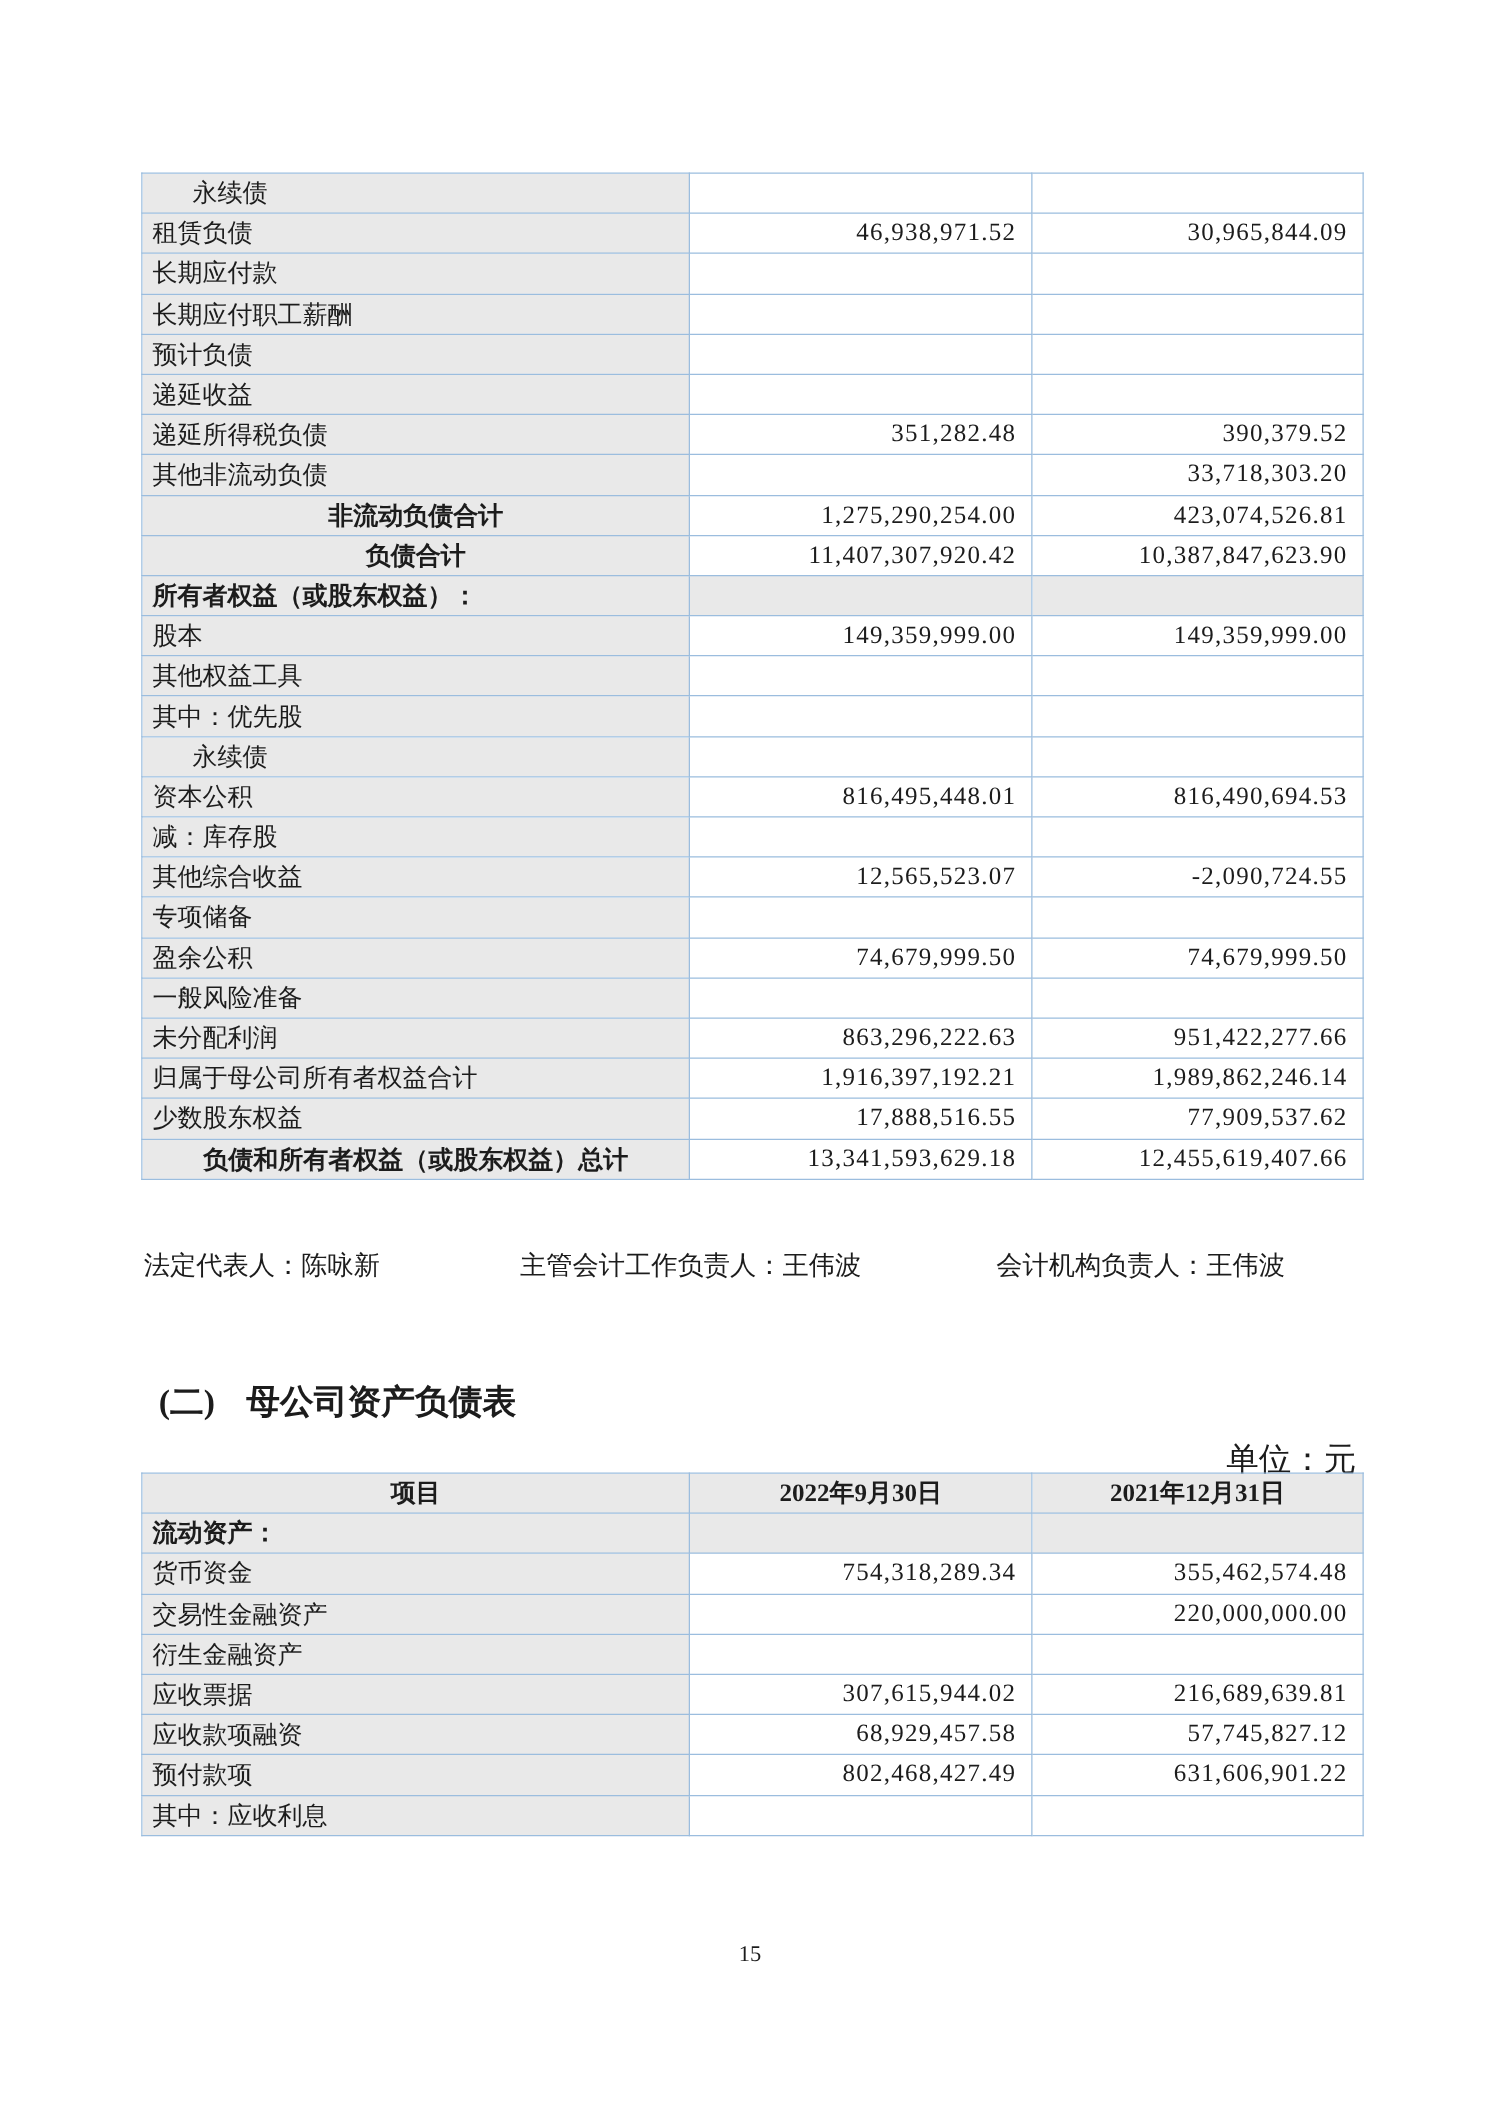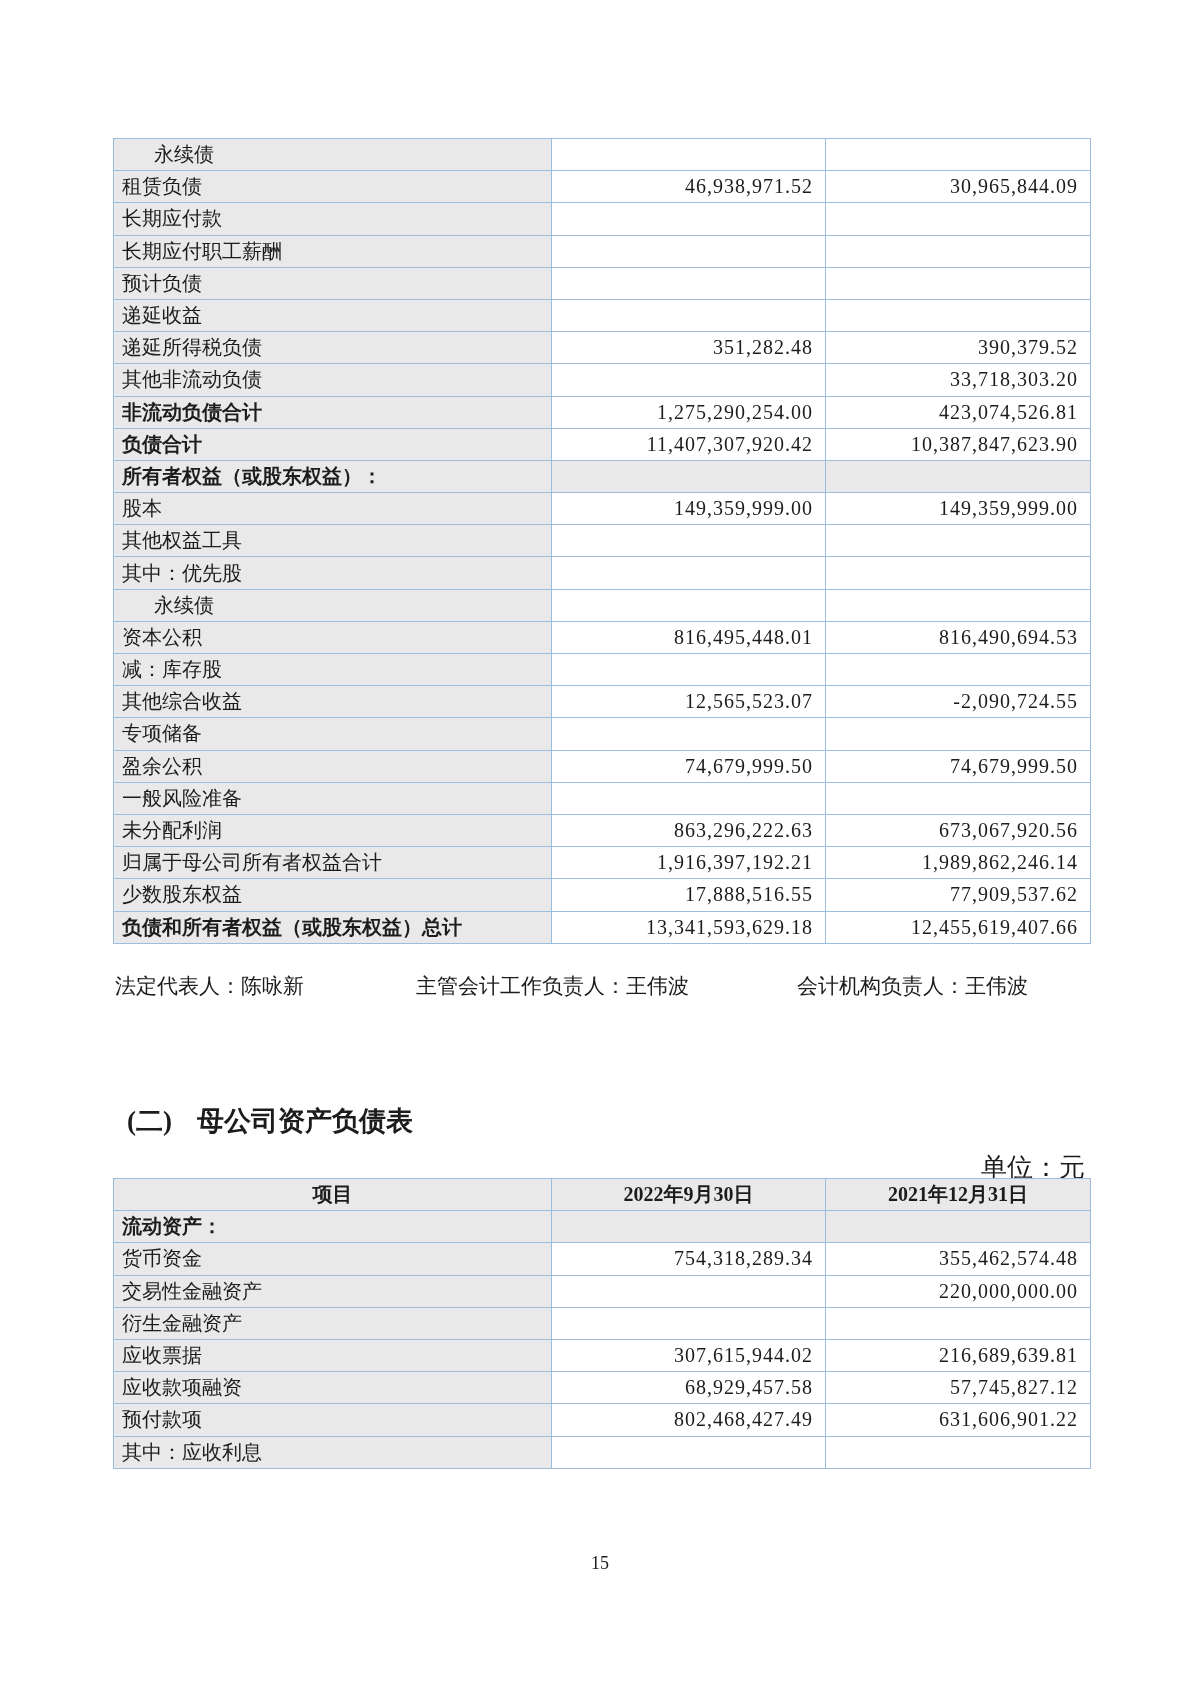--- a/index.html
+++ b/index.html
@@ -34,29 +34,29 @@
     background:var(--shade);
     text-align:left;
   }
   .fin-table .num-cell{
     background:#ffffff;
     text-align:right;
     padding-right:12px;
     letter-spacing:1px;
   }
   .fin-table tr.item_indent .label-cell{padding-left:40px;}
-  .fin-table tr.total .label-cell{font-weight:bold;text-align:left;}
+  .fin-table tr.total .label-cell{font-weight:bold;text-align:center;}
   .fin-table tr.section td{background:var(--shade);}
   .fin-table tr.section .label-cell{font-weight:bold;}
   .fin-table th{
     background:var(--shade);
     font-weight:bold;text-align:center;
   }
   .signatures{
-    position:absolute;left:113px;top:972px;width:977px;height:26px;
+    position:absolute;left:113px;top:998px;width:977px;height:26px;
     font-size:21px;
   }
   .signatures span{position:absolute;top:0;white-space:nowrap;}
   .sig-1{left:2px;}
   .sig-2{left:303px;}
   .sig-3{left:684px;}
   .section-title{
     position:absolute;left:127px;top:1103px;
     font-size:27px;font-weight:bold;white-space:nowrap;
   }
@@ -183,21 +183,21 @@
           <td class="num-cell">74,679,999.50</td>
         </tr>
         <tr class="item">
           <td class="label-cell">一般风险准备</td>
           <td class="num-cell"></td>
           <td class="num-cell"></td>
         </tr>
         <tr class="item">
           <td class="label-cell">未分配利润</td>
           <td class="num-cell">863,296,222.63</td>
-          <td class="num-cell">673,067,920.56</td>
+          <td class="num-cell">951,422,277.66</td>
         </tr>
         <tr class="item">
           <td class="label-cell">归属于母公司所有者权益合计</td>
           <td class="num-cell">1,916,397,192.21</td>
           <td class="num-cell">1,989,862,246.14</td>
         </tr>
         <tr class="item">
           <td class="label-cell">少数股东权益</td>
           <td class="num-cell">17,888,516.55</td>
           <td class="num-cell">77,909,537.62</td>

